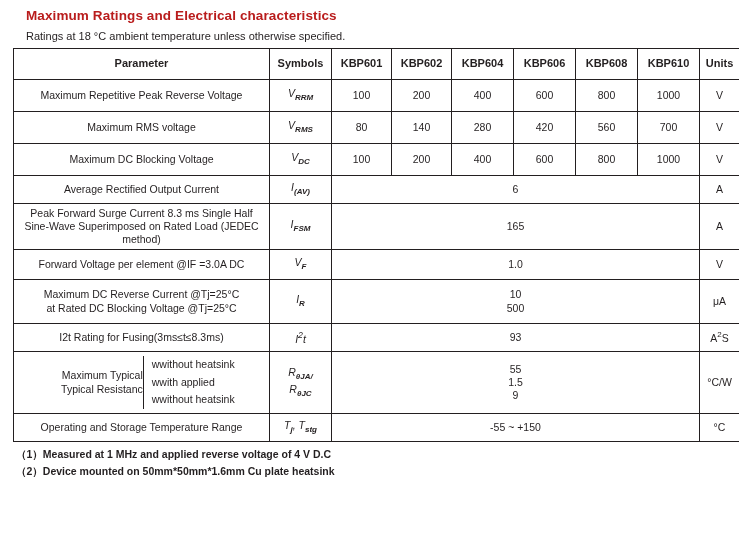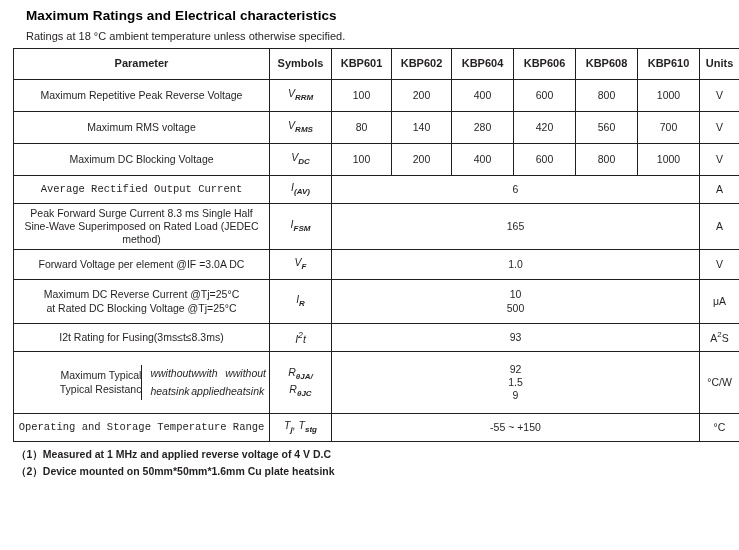--- a/index.html
+++ b/index.html
@@ -15,21 +15,21 @@
     overflow: hidden;
   }
   .page {
     position: relative;
     width: 739px;
     height: 550px;
     box-sizing: border-box;
     padding: 6px 8px 0 8px;
   }
   .doc-title {
-    color: #000000;
+    color: #b91c1c;
     font-weight: bold;
     font-size: 13.5px;
     margin: 2px 0 0 18px;
     letter-spacing: 0.1px;
   }
   .subtitle {
     font-size: 11px;
     margin: 7px 0 6px 18px;
     color: #231f20;
   }
@@ -52,21 +52,20 @@
     font-weight: bold;
     font-size: 11px;
     height: 26px;
   }
   .param-cell {
     text-align: left;
     padding-left: 6px;
   }
   .param-center {
     text-align: center;
-    font-family: Liberation Mono, monospace;
   }
   .sym {
     font-weight: bold;
     font-size: 11px;
     white-space: nowrap;
     font-style: italic;
   }
   .sym sub {
     font-size: 8px;
     font-weight: bold;
@@ -107,23 +106,22 @@
   }
   .thermal-right {
     width: 48%;
     border-left: 1px solid #231f20;
     text-align: left;
     padding-left: 8px;
     font-size: 10.5px;
     line-height: 1.7;
     align-self: stretch;
     display: flex;
-    flex-direction: row;
+    flex-direction: column;
     justify-content: center;
-    font-style: italic;
   }
   td.thermal-cell {
     padding: 0;
   }
   .stack {
     line-height: 1.9;
   }
   .stack-vals {
     line-height: 2.05;
   }
@@ -252,21 +250,21 @@
               <div>wwith applied</div>
               <div>wwithout heatsink</div>
             </div>
           </div>
         </td>
         <td class="sym stack">
           <div><span>R</span><sub>θJA/</sub></div>
           <div><span>R</span><sub>θJC</sub></div>
         </td>
         <td class="val stack-vals" colspan="6">
-          <div>92</div>
+          <div>55</div>
           <div>1.5</div>
           <div>9</div>
         </td>
         <td class="unit">°C/W</td>
       </tr>
 
       <tr style="height:28px">
         <td class="param-center">Operating and Storage Temperature Range</td>
         <td class="sym"><span>T</span><sub>j</sub><span>, T</span><sub>stg</sub></td>
         <td class="val" colspan="6">-55 ~ +150</td>

